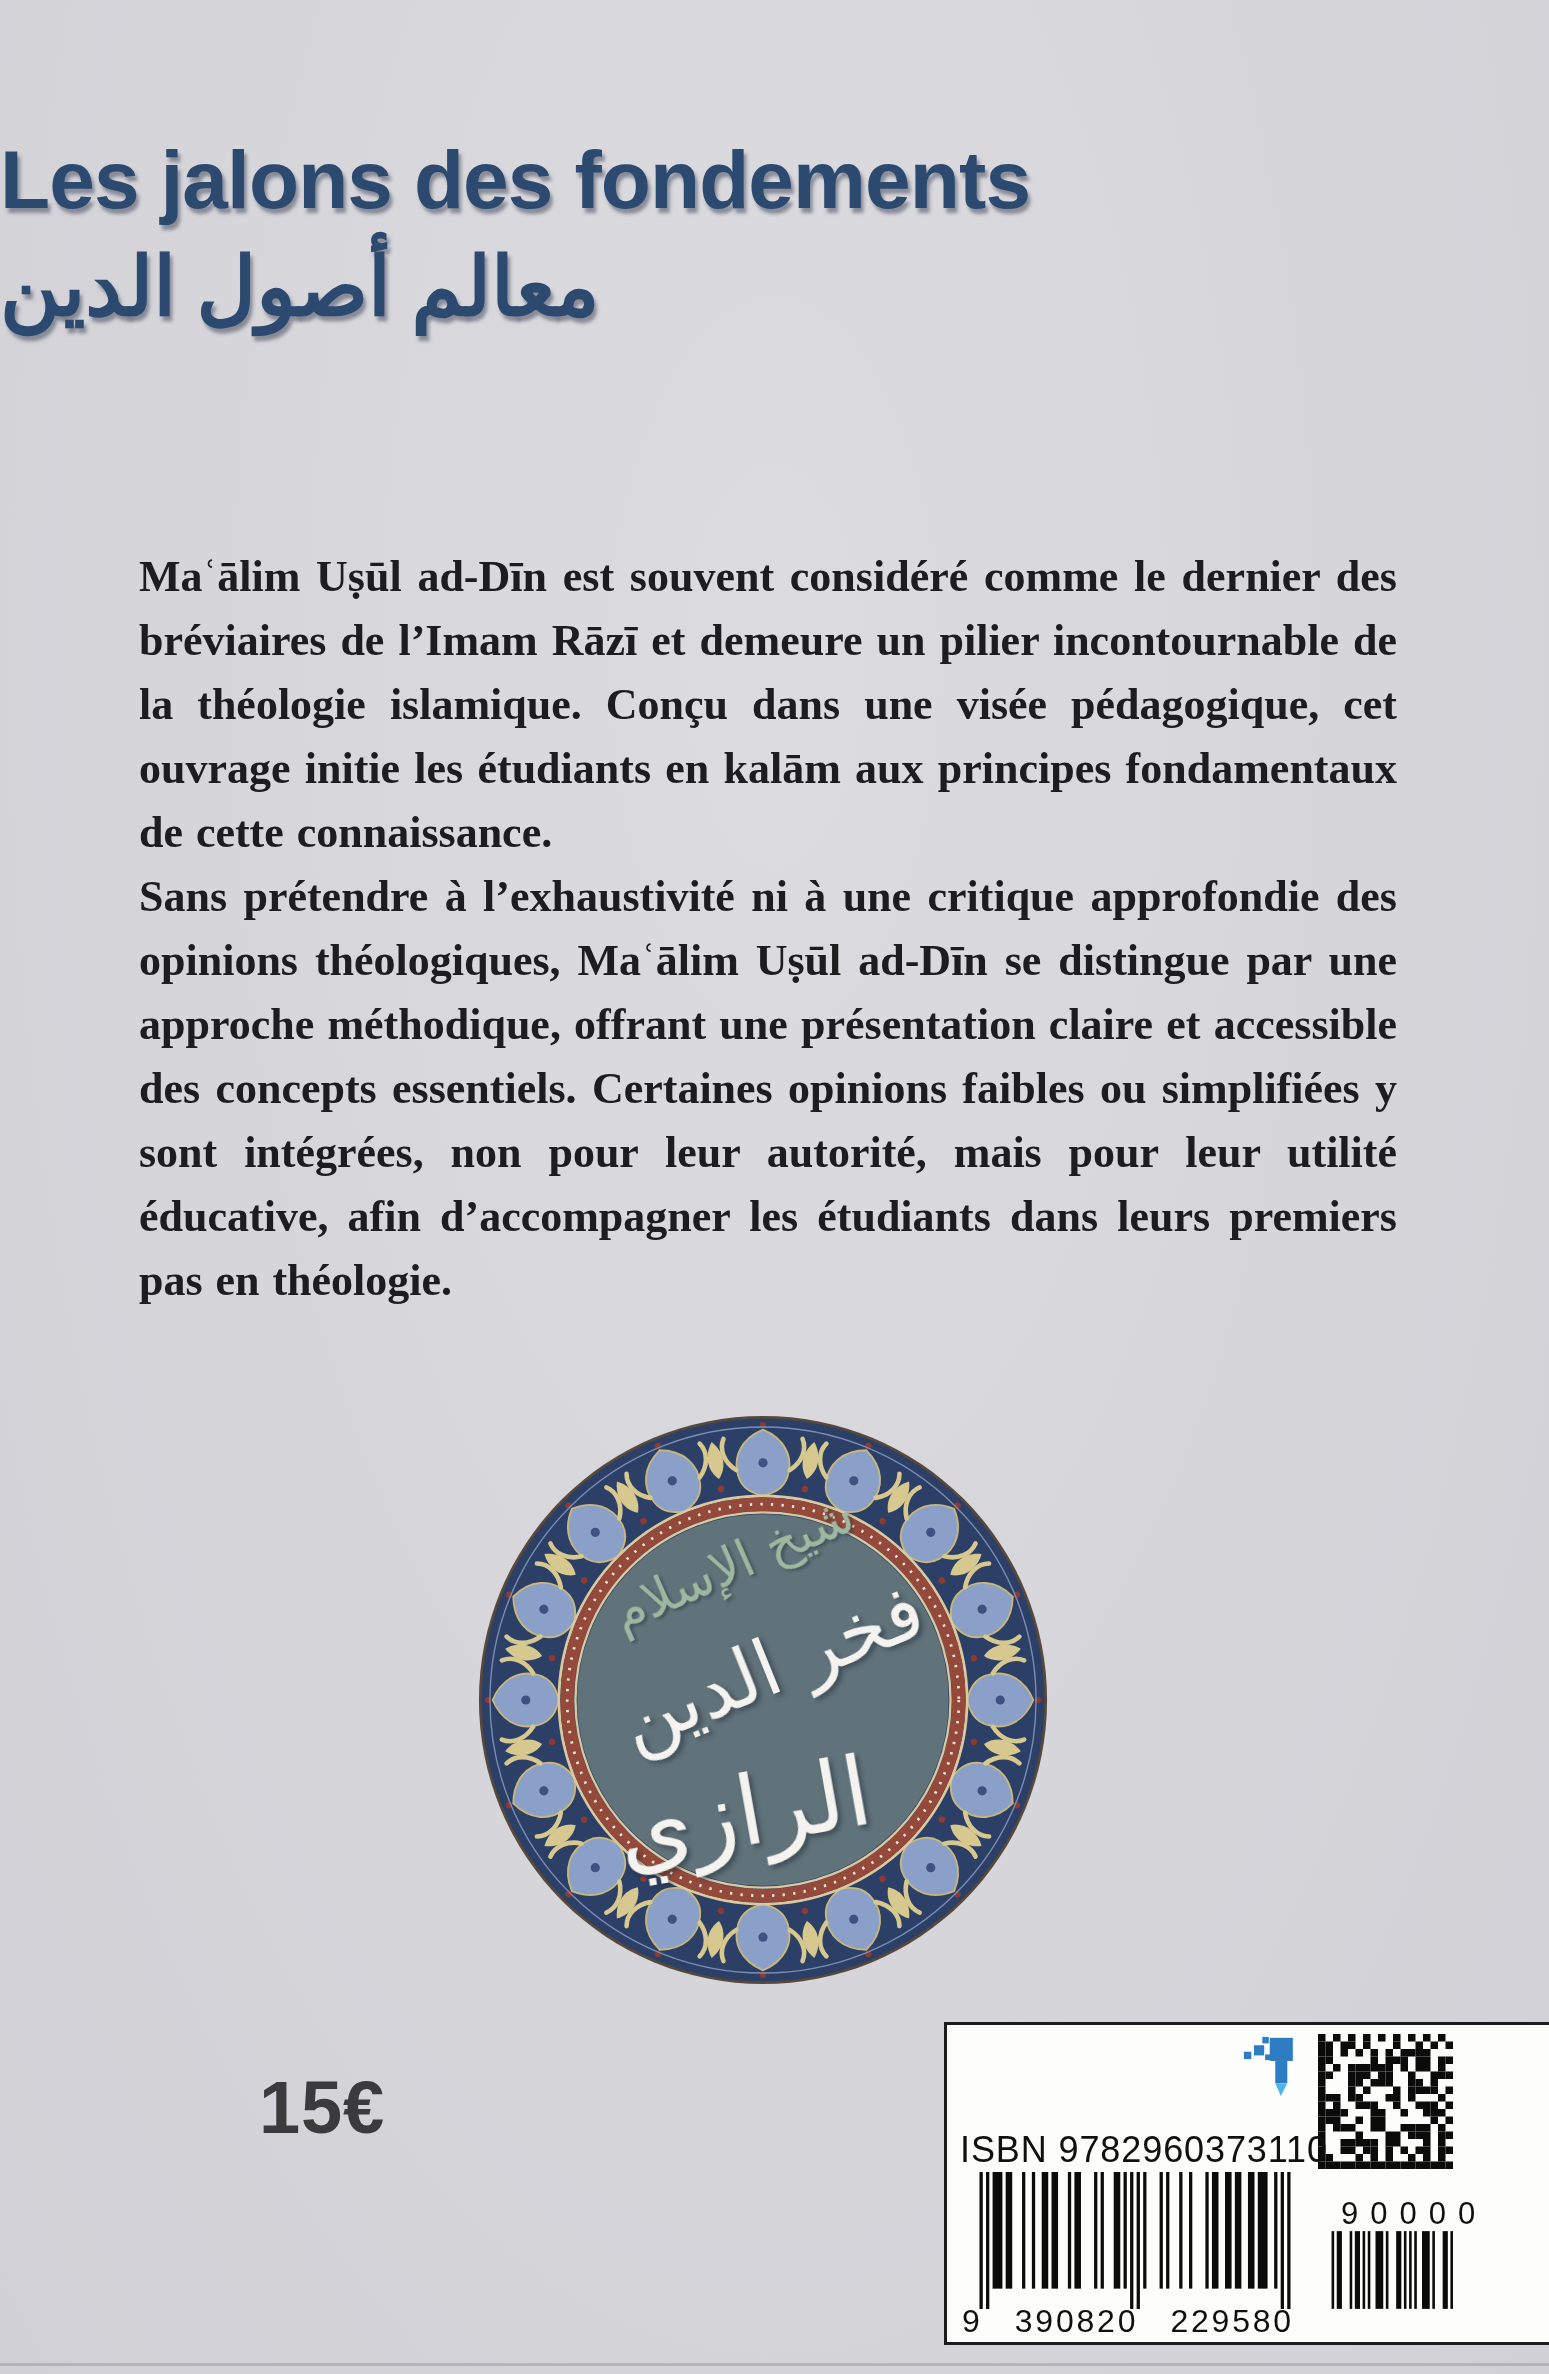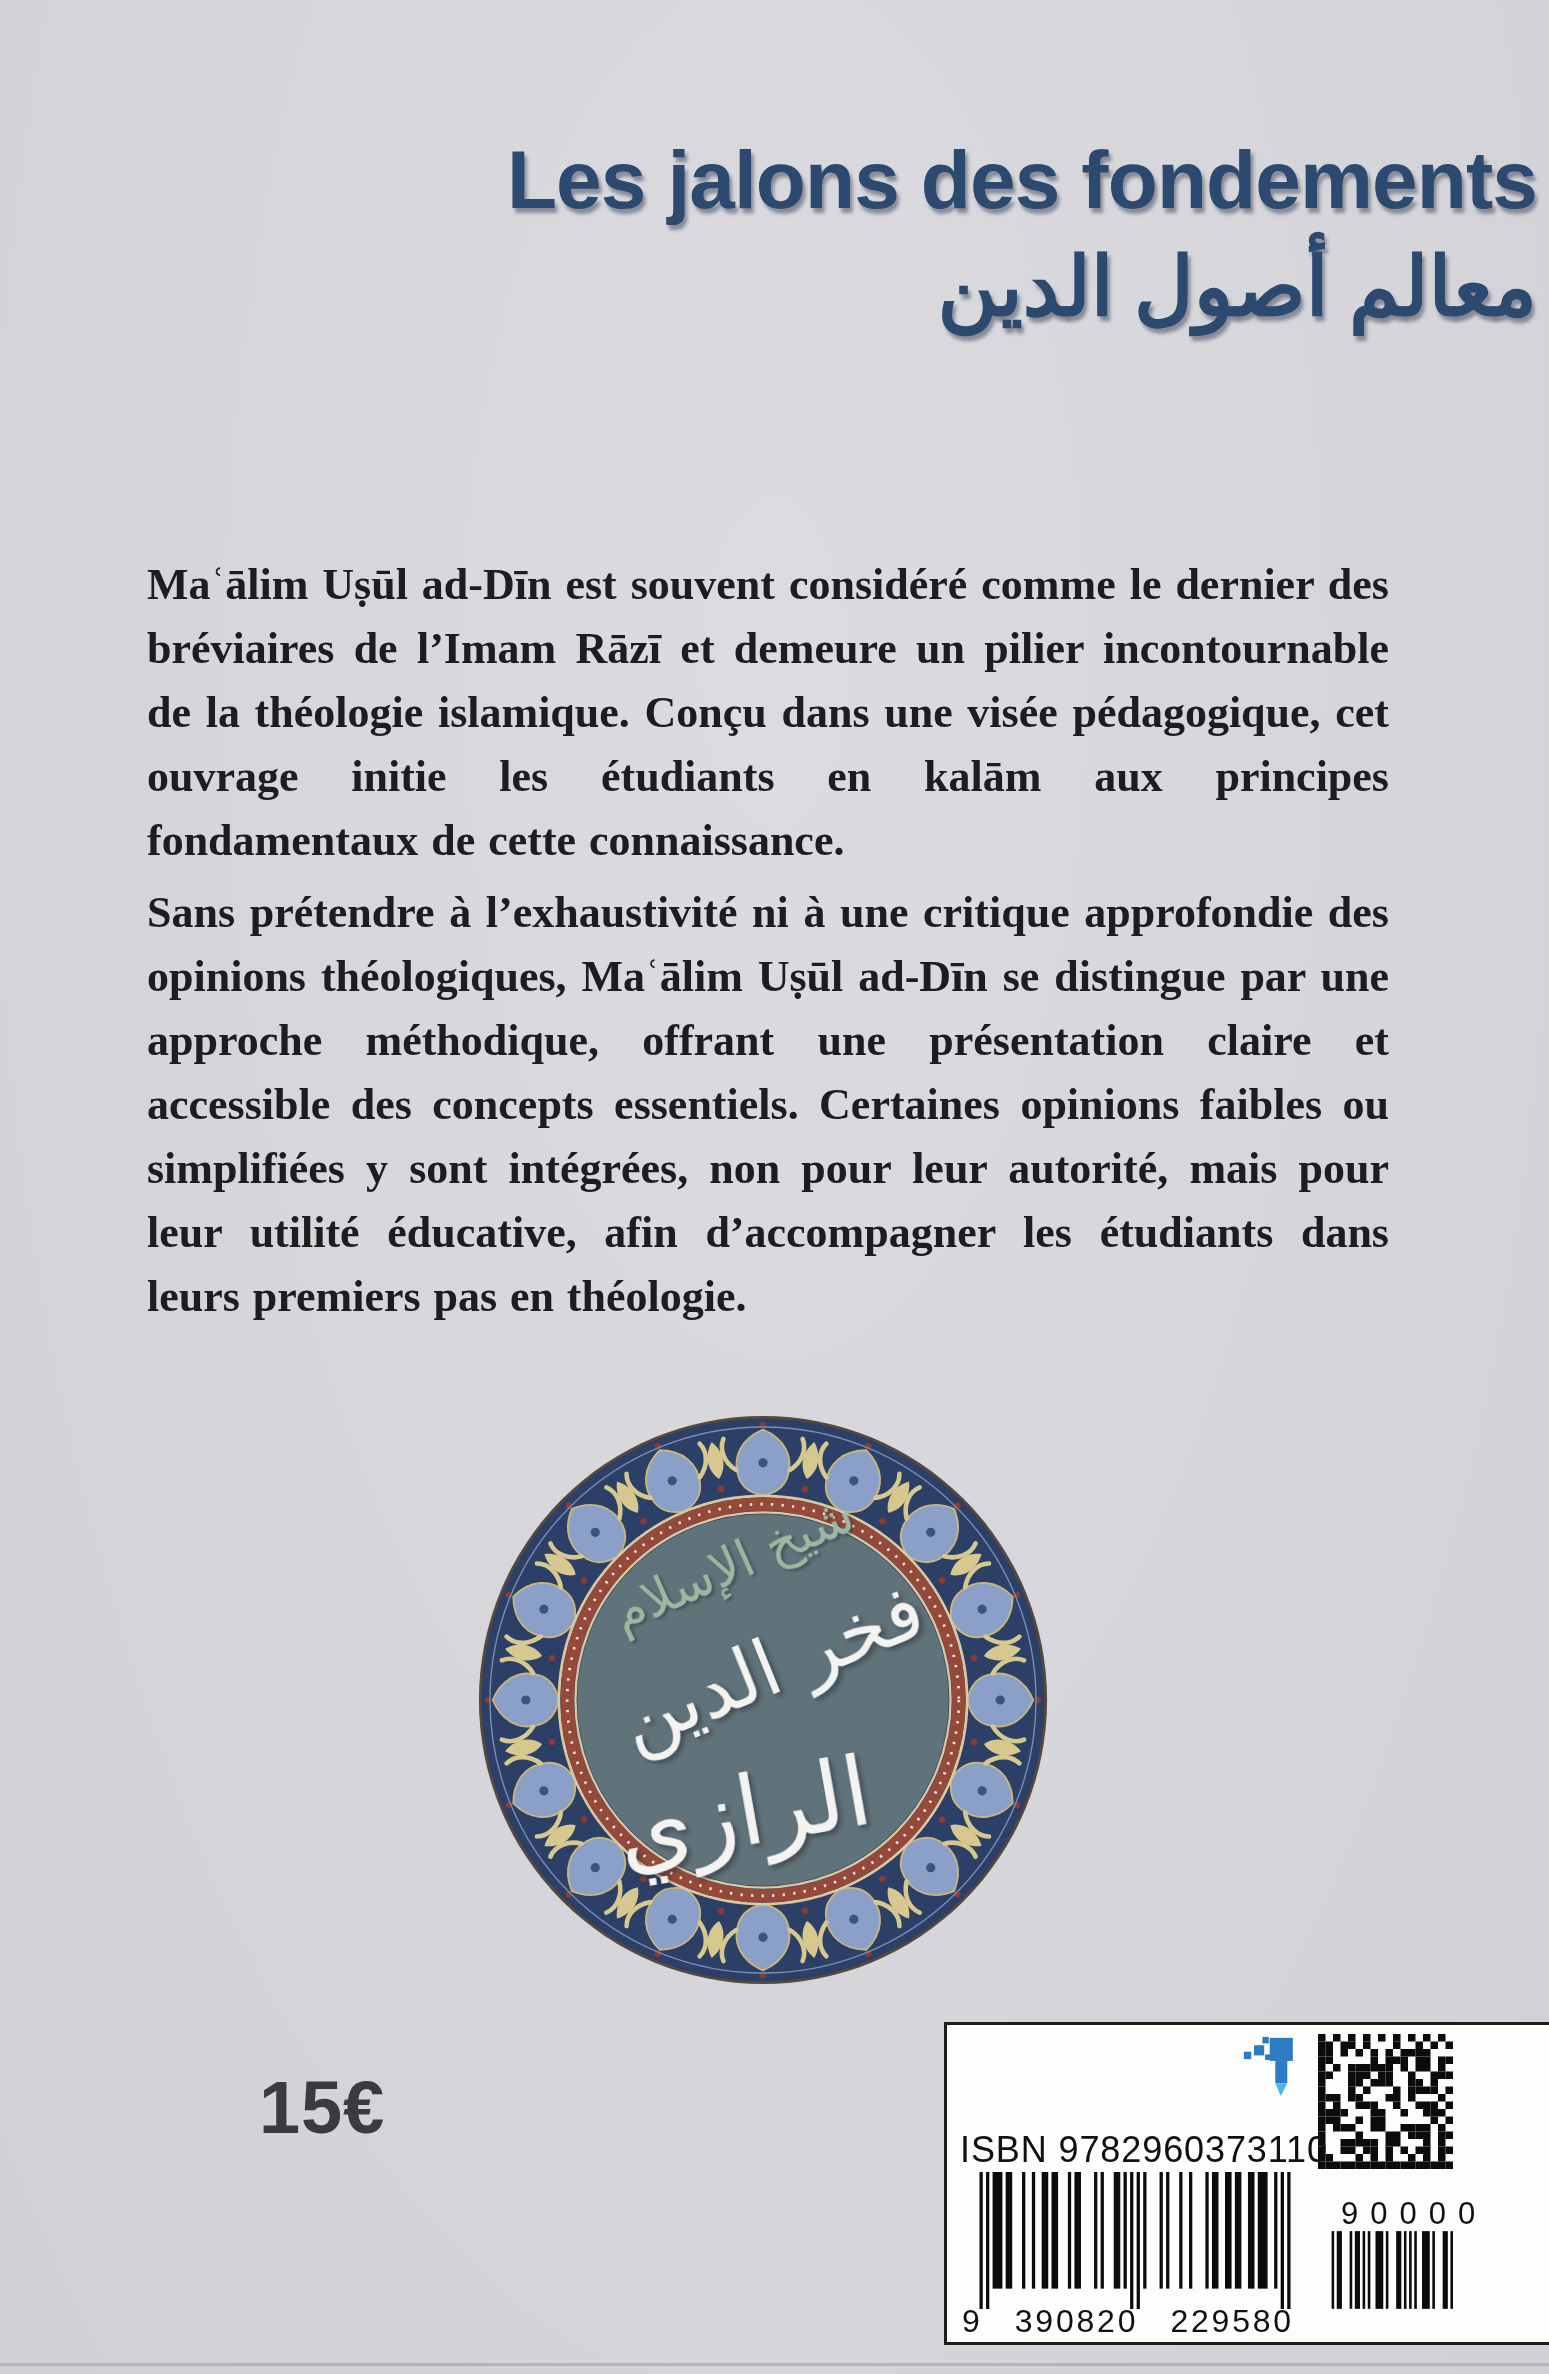--- a/index.html
+++ b/index.html
@@ -3,37 +3,37 @@
 <meta charset="utf-8">
 <style>
   html,body{margin:0;padding:0;background:#b9b8bd;}
   .page{
     position:relative;width:1549px;height:2375px;margin:0 auto;overflow:hidden;
     background:radial-gradient(ellipse at 50% 28%, #dcdbe0 0%, #d6d5da 55%, #d1d0d6 100%);
     font-family:"Liberation Sans", sans-serif;
   }
   .page::after{content:"";position:absolute;left:0;right:0;bottom:9.3px;height:2.8px;background:#aeadb4;opacity:.8;}
   
-  .title-block{position:absolute;left:0;right:12px;top:132px;text-align:right;}
+  .title-block{position:absolute;left:0;right:4px;top:132px;text-align:left;}
   .title-fr{
     font-weight:700;font-size:82px;line-height:95px;letter-spacing:-0.9px;color:#2c4a70;
     text-shadow:2.8px 4.6px 3.7px rgba(116,120,134,0.8);
   }
   .title-ar{
     direction:rtl;font-family:Liberation Serif, serif;font-weight:700;
     font-size:82px;line-height:109px;color:#2c4a70;margin-top:5.6px;
     text-shadow:2.8px 4.6px 3.7px rgba(116,120,134,0.8);
   }
   
   .synopsis{
     position:absolute;left:139px;top:545px;width:1258px;
     font-family:"Liberation Serif","DejaVu Serif",serif;font-weight:700;
     font-size:44px;line-height:64px;color:#1d1c1e;text-align:justify;word-spacing:1.9px;
   }
-  .synopsis p{margin:8px;}
+  .synopsis p{margin:0;}
   
   .medallion-wrap{position:absolute;left:478px;top:1415px;width:570px;height:570px;}
   .medallion-wrap svg{display:block;}
   
   .price{
     position:absolute;left:221px;top:2065px;font-weight:700;font-size:74px;color:#3b3b3d;
     letter-spacing:0.9px;
     margin-left:38px;
   }
   

